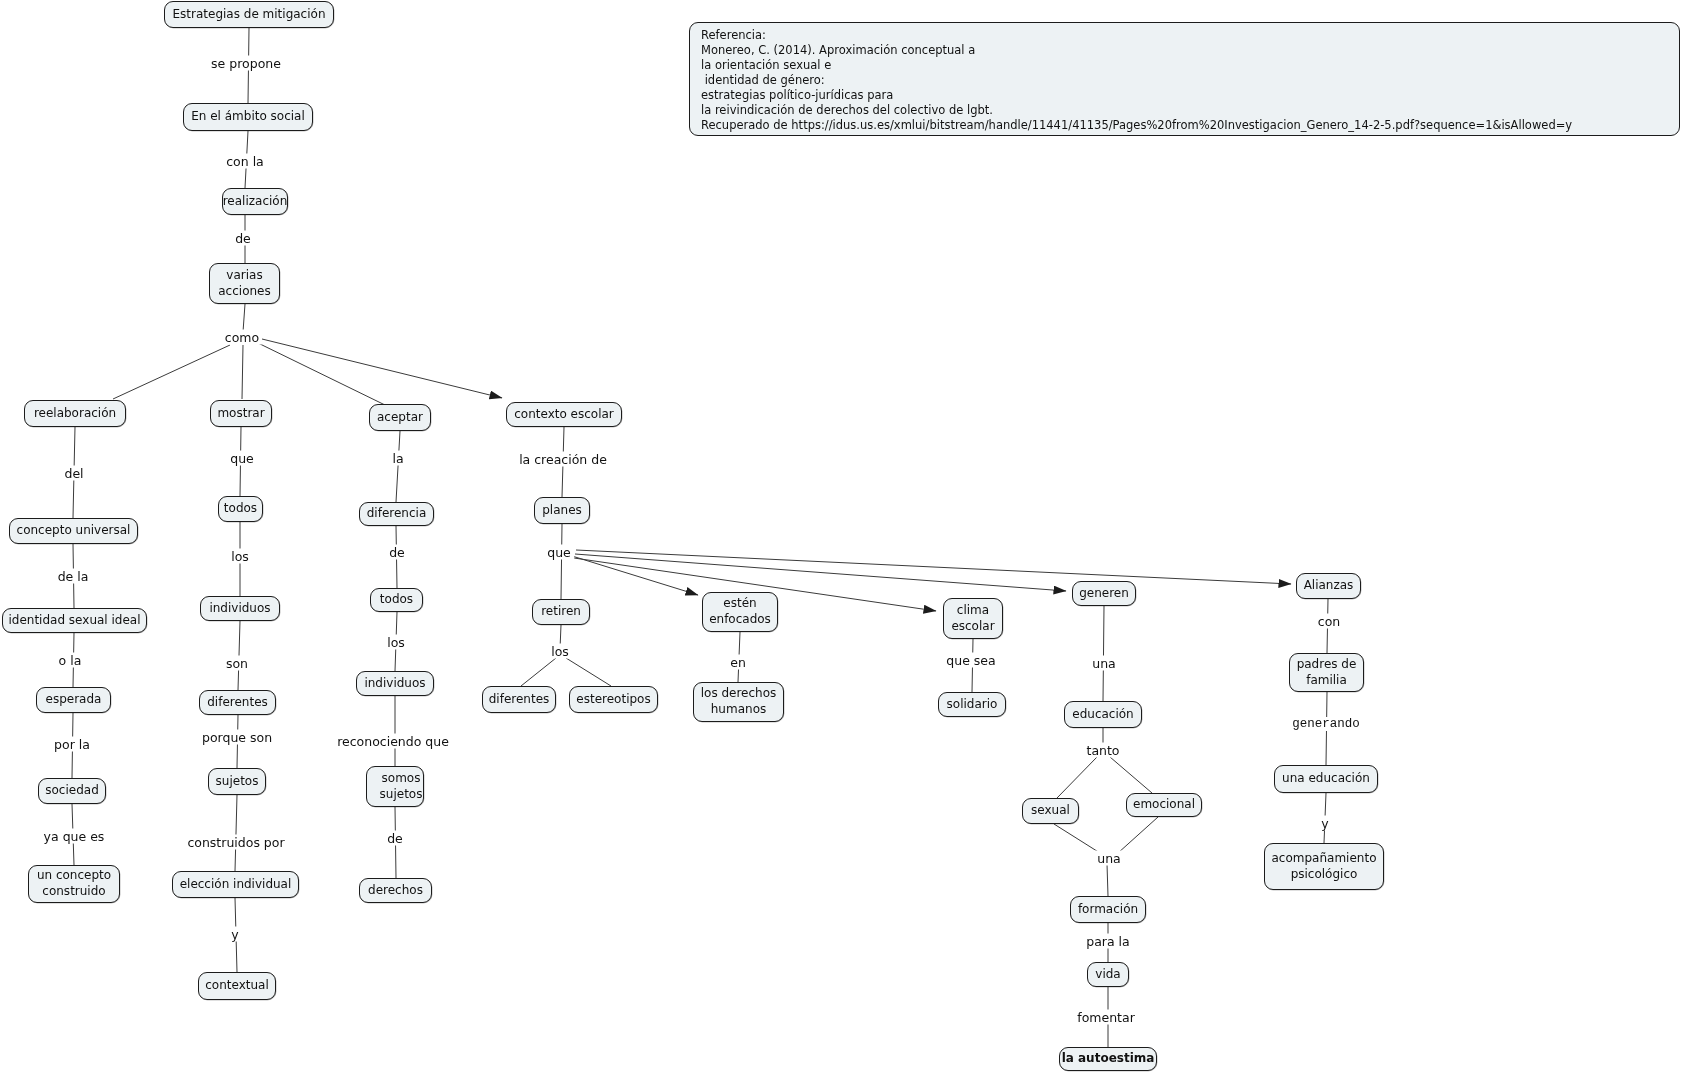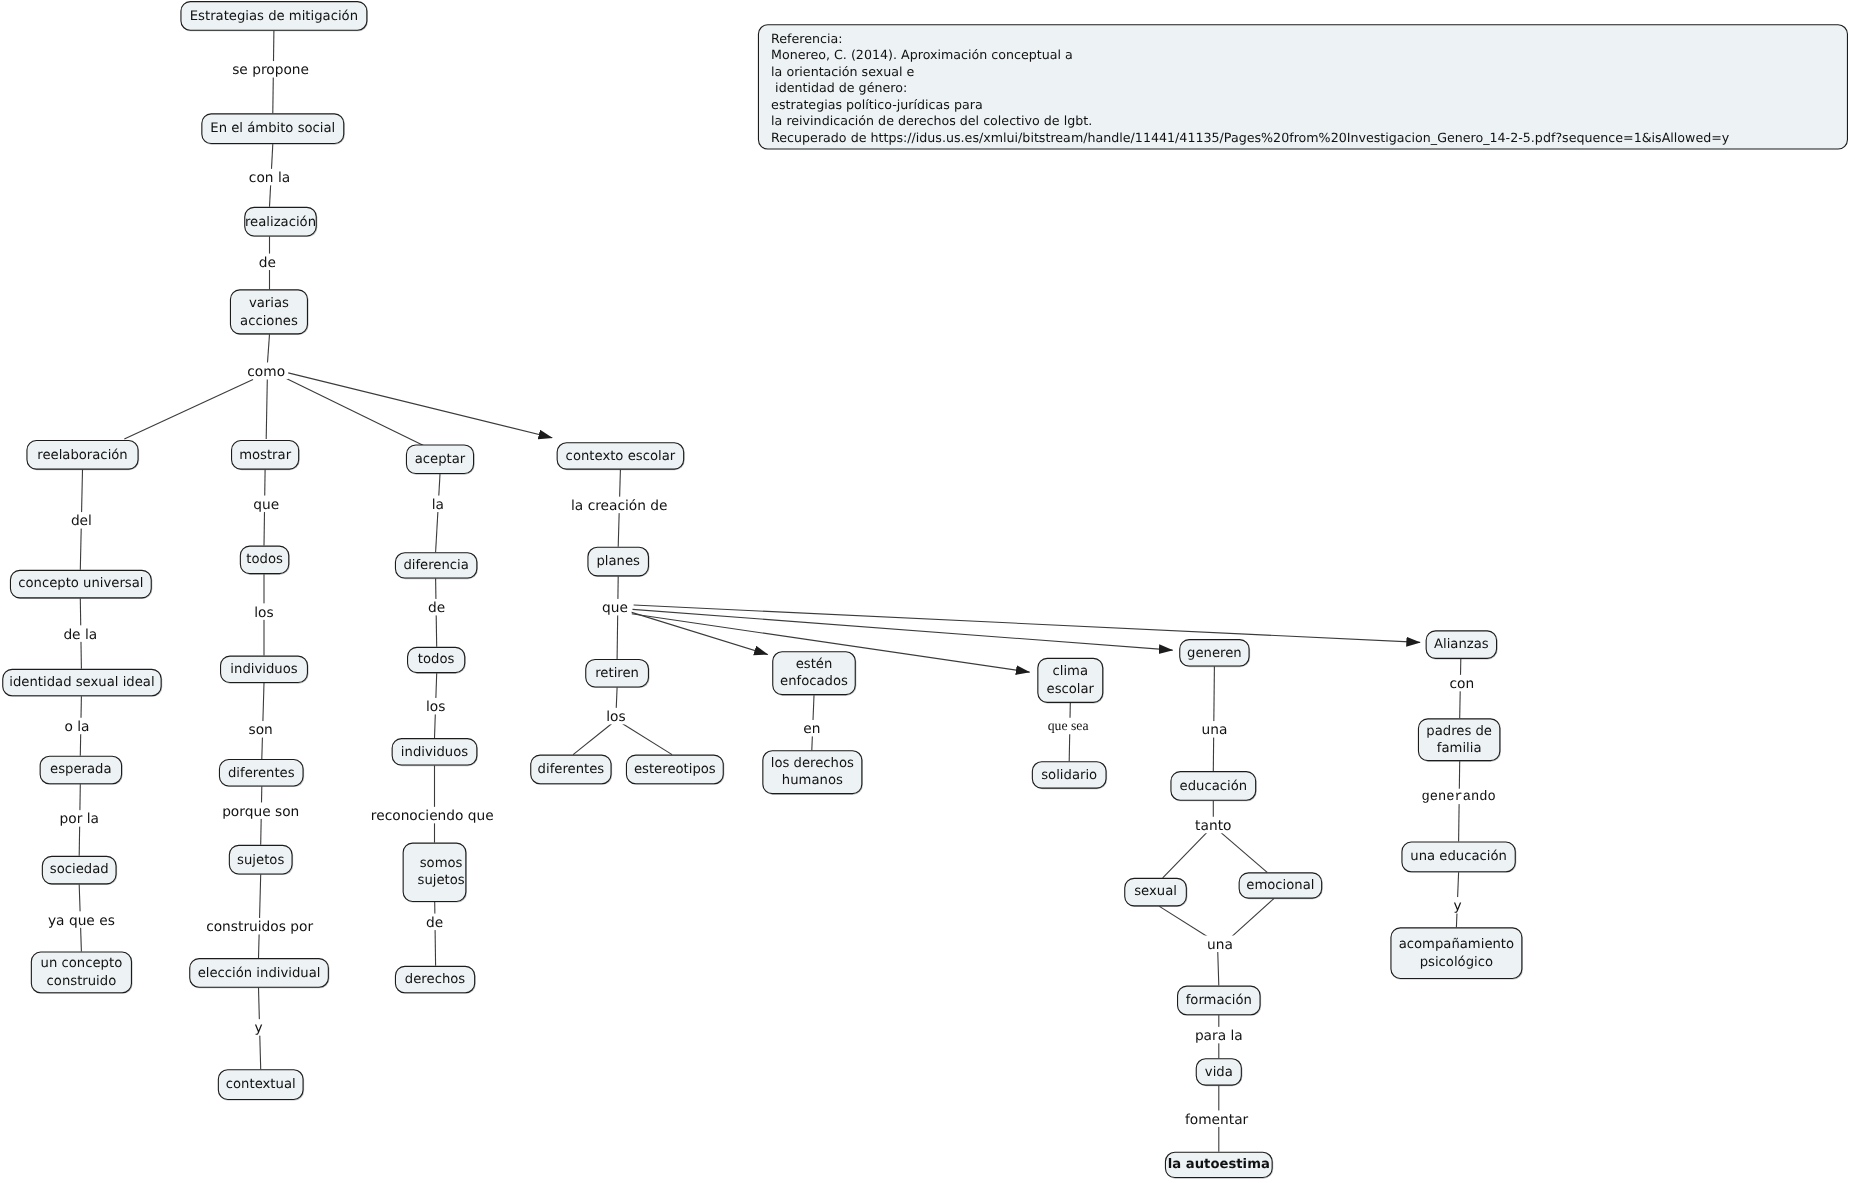--- a/index.html
+++ b/index.html
@@ -129,21 +129,21 @@
       <div class="concept-node" style="left: 218px; top: 496px; width: 45px; height: 26px;">todos</div>
       <div class="concept-node" style="left: 200px; top: 596px; width: 80px; height: 25px;">individuos</div>
       <div class="concept-node" style="left: 199px; top: 690px; width: 77px; height: 25px;">diferentes</div>
       <div class="concept-node" style="left: 208px; top: 768px; width: 58px; height: 27px;">sujetos</div>
       <div class="concept-node" style="left: 172px; top: 871px; width: 127px; height: 27px;">elección individual</div>
       <div class="concept-node" style="left: 198px; top: 972px; width: 78px; height: 28px;">contextual</div>
       <div class="concept-node" style="left: 369px; top: 404px; width: 62px; height: 27px;">aceptar</div>
       <div class="concept-node" style="left: 359px; top: 502px; width: 75px; height: 24px;">diferencia</div>
       <div class="concept-node" style="left: 370px; top: 588px; width: 53px; height: 24px;">todos</div>
       <div class="concept-node" style="left: 356px; top: 671px; width: 78px; height: 25px;">individuos</div>
-      <div class="concept-node" style="left: 366px; top: 766px; width: 58px; height: 54px; padding-left: 12px;">somos
+      <div class="concept-node" style="left: 366px; top: 766px; width: 58px; height: 41px; padding-left: 12px;">somos
 sujetos</div>
       <div class="concept-node" style="left: 359px; top: 878px; width: 73px; height: 25px;">derechos</div>
       <div class="concept-node" style="left: 506px; top: 402px; width: 116px; height: 25px; text-align: right;">contexto escolar</div>
       <div class="concept-node" style="left: 534px; top: 497px; width: 56px; height: 27px;">planes</div>
       <div class="concept-node" style="left: 532px; top: 599px; width: 58px; height: 26px;">retiren</div>
       <div class="concept-node" style="left: 482px; top: 686px; width: 74px; height: 27px;">diferentes</div>
       <div class="concept-node" style="left: 569px; top: 686px; width: 89px; height: 27px;">estereotipos</div>
       <div class="concept-node" style="left: 702px; top: 592px; width: 76px; height: 40px;">estén
 enfocados</div>
       <div class="concept-node" style="left: 693px; top: 682px; width: 91px; height: 40px;">los derechos
@@ -183,21 +183,21 @@
       <div class="link-label" style="left: 235px; top: 934px;">y</div>
       <div class="link-label" style="left: 398px; top: 458px;">la</div>
       <div class="link-label" style="left: 397px; top: 552px;">de</div>
       <div class="link-label" style="left: 396px; top: 642px;">los</div>
       <div class="link-label" style="left: 393px; top: 741px;">reconociendo que</div>
       <div class="link-label" style="left: 395px; top: 838px;">de</div>
       <div class="link-label" style="left: 563px; top: 459px;">la creación de</div>
       <div class="link-label" style="left: 559px; top: 552px;">que</div>
       <div class="link-label" style="left: 560px; top: 651px;">los</div>
       <div class="link-label" style="left: 738px; top: 662px;">en</div>
-      <div class="link-label" style="left: 971px; top: 660px; font-family: Liberation Serif, serif;">que sea</div>
+      <div class="link-label" style="left: 971px; top: 660px;">que sea</div>
       <div class="link-label" style="left: 1104px; top: 663px;">una</div>
       <div class="link-label" style="left: 1103px; top: 750px;">tanto</div>
       <div class="link-label" style="left: 1109px; top: 858px;">una</div>
       <div class="link-label" style="left: 1108px; top: 941px;">para la</div>
       <div class="link-label" style="left: 1106px; top: 1017px;">fomentar</div>
       <div class="link-label" style="left: 1329px; top: 621px;">con</div>
       <div class="link-label" style="left: 1326px; top: 724px; font-family: Liberation Mono, monospace;">generando</div>
       <div class="link-label" style="left: 1325px; top: 823px;">y</div>
     </div>
   <div class="ref-box" id="ref-box">

